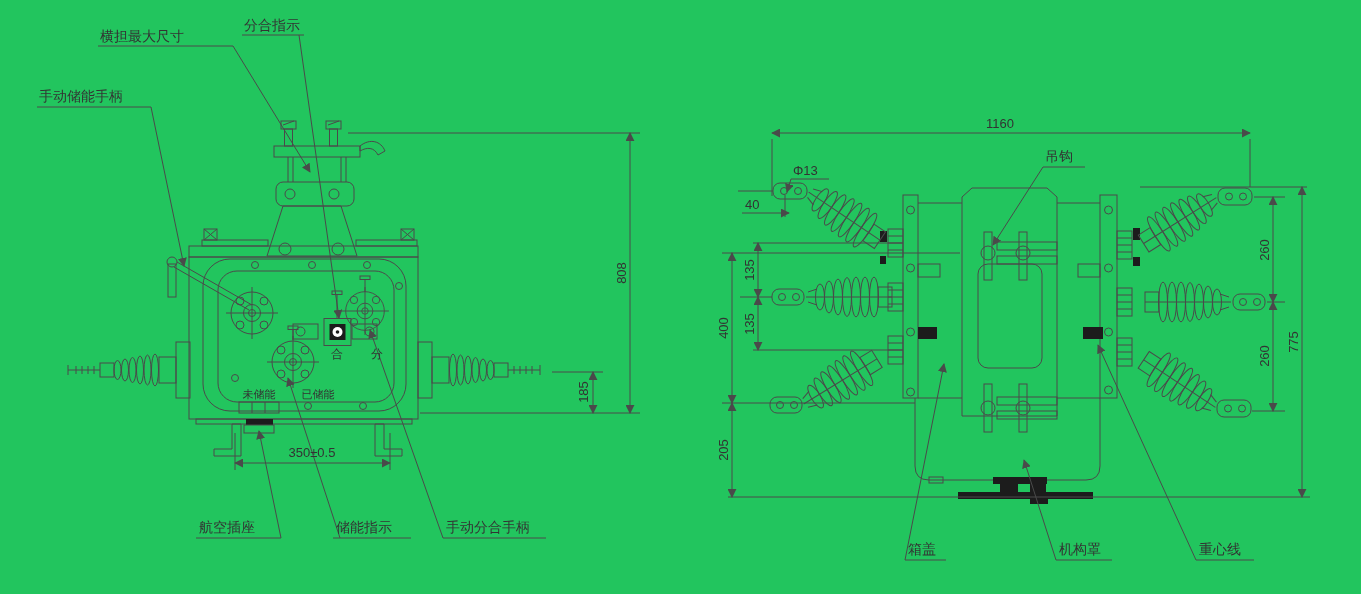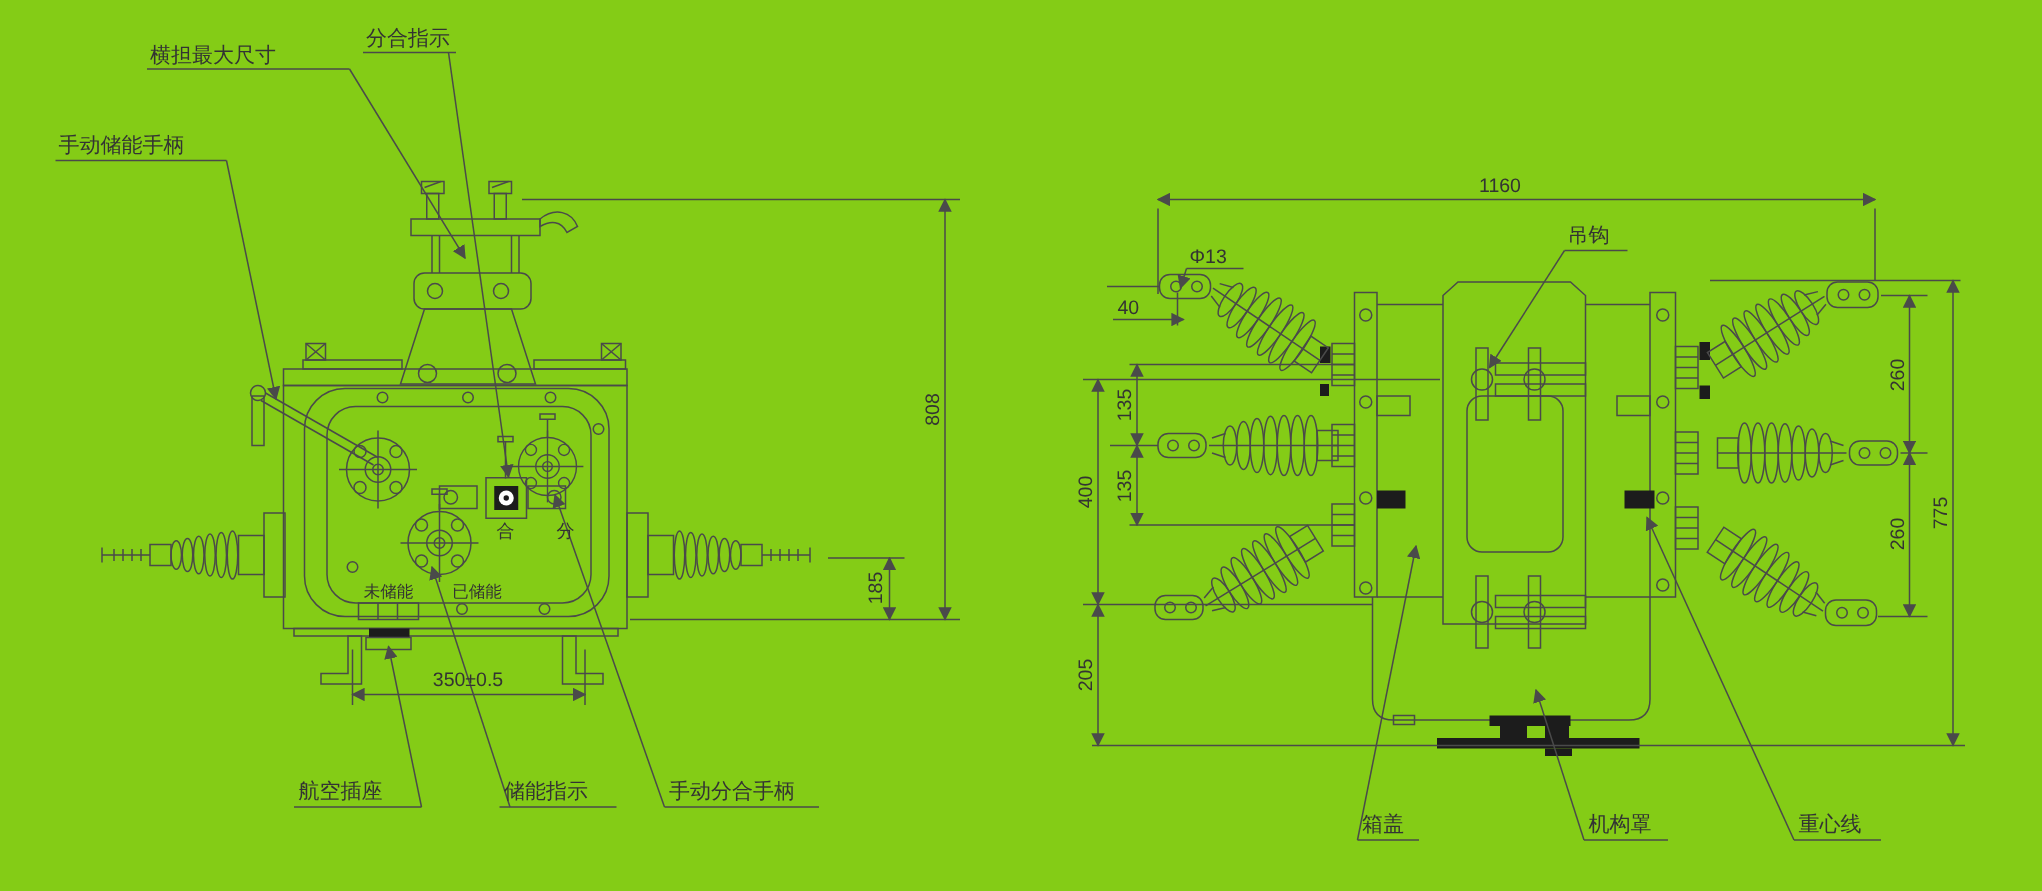--- a/index.html
+++ b/index.html
@@ -1,16 +1,16 @@
 <!DOCTYPE html>
 <html><head>
 <meta charset="utf-8">
 <style>
   html,body{margin:0;padding:0;background:#ffffff;}
-  .stage{position:relative;width:1361px;height:594px;background:#84cc16;overflow:hidden;}
+  .stage{position:relative;width:1361px;height:594px;background:#22c55e;overflow:hidden;}
   svg text{fill:#333333;font-family:"Liberation Sans","DejaVu Sans",sans-serif;}
   .ln{stroke:#4a4a4a;stroke-width:1;fill:none;}
   .fl{fill:#1c1c1c;stroke:none;}
   .cjk{font-size:14px;}
   .cjks{font-size:12px;}
   .cjkxs{font-size:11px;}
   .dim{font-size:13px;}
 </style>
 </head>
 <body>

